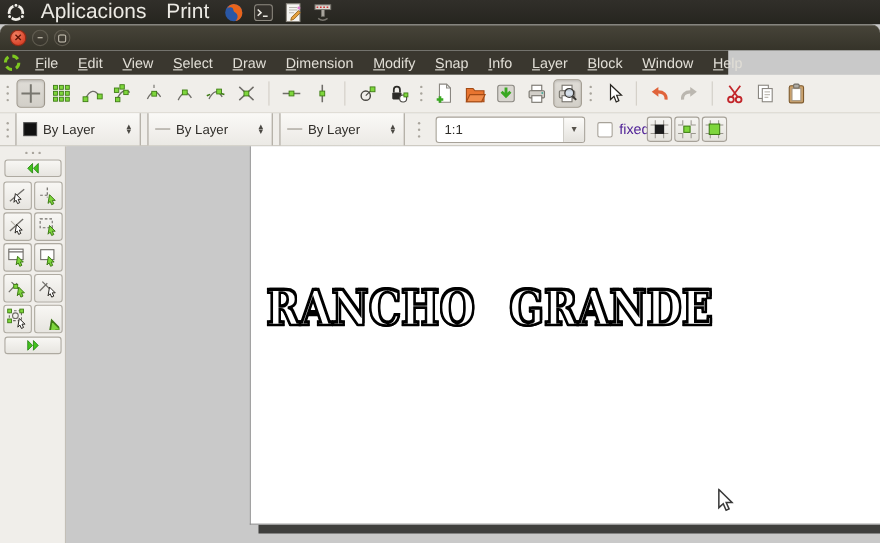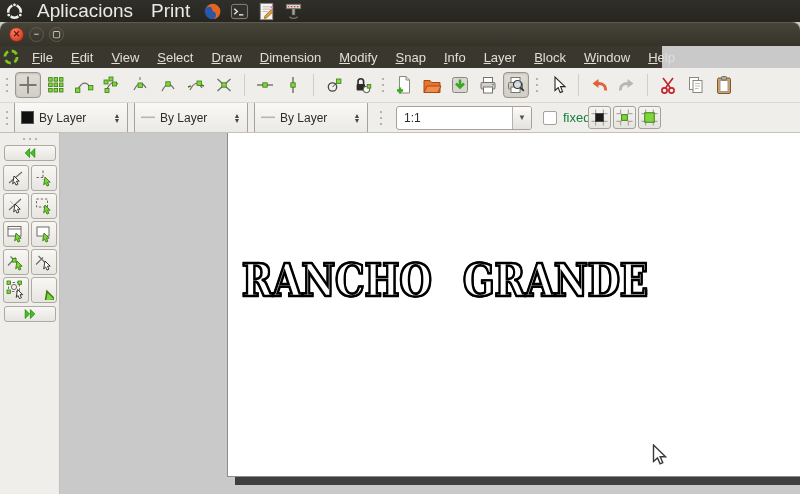--- a/index.html
+++ b/index.html
@@ -57,21 +57,21 @@
     display:flex; flex-direction:column; align-items:center; margin-right:3px; }
   .scale-combo { height:24px; width:136px; border:1px solid #a7a299; border-radius:3px;
     background:#fff; display:flex; align-items:stretch; font-size:12px; color:#2f2d29;
     margin-left:8px; }
   .scale-combo .val { flex:1; display:flex; align-items:center; padding-left:7px; }
   .scale-combo .drop { width:19px; background:linear-gradient(#fcfbf9,#e4e2dd);
     border-left:1px solid #b5b1a8; border-radius:0 2px 2px 0; display:flex; align-items:center;
     justify-content:center; font-size:8px; color:#56524b; }
   .chk { width:14px; height:14px; background:#fff; border:1px solid #a7a299; border-radius:2px;
     margin-left:11px; }
-  .chk-label { font-size:13px; color:#15803d; margin:0 0 0 6px; }
+  .chk-label { font-size:13px; color:#4c1d95; margin:0 0 0 6px; }
   .pbtn { width:23px; height:23px; min-width:23px; margin-left:2px;
     background:linear-gradient(#f6f5f2,#e5e3dd); border:1px solid #a7a299; border-radius:3px;
     display:flex; align-items:center; justify-content:center; }
 
   
   .bodyarea { position:absolute; left:0; top:133px; width:800px; height:361px; }
   .sidebar { position:absolute; left:0; top:0; width:60px; height:361px;
     background:#f0eeea; border-right:1px solid #c3bfb7; }
   .sb-handle { display:flex; justify-content:center; padding-top:3px; }
   .sbtn { background:linear-gradient(#f8f7f4,#e7e5e0); border:1px solid #aeaaa1;

